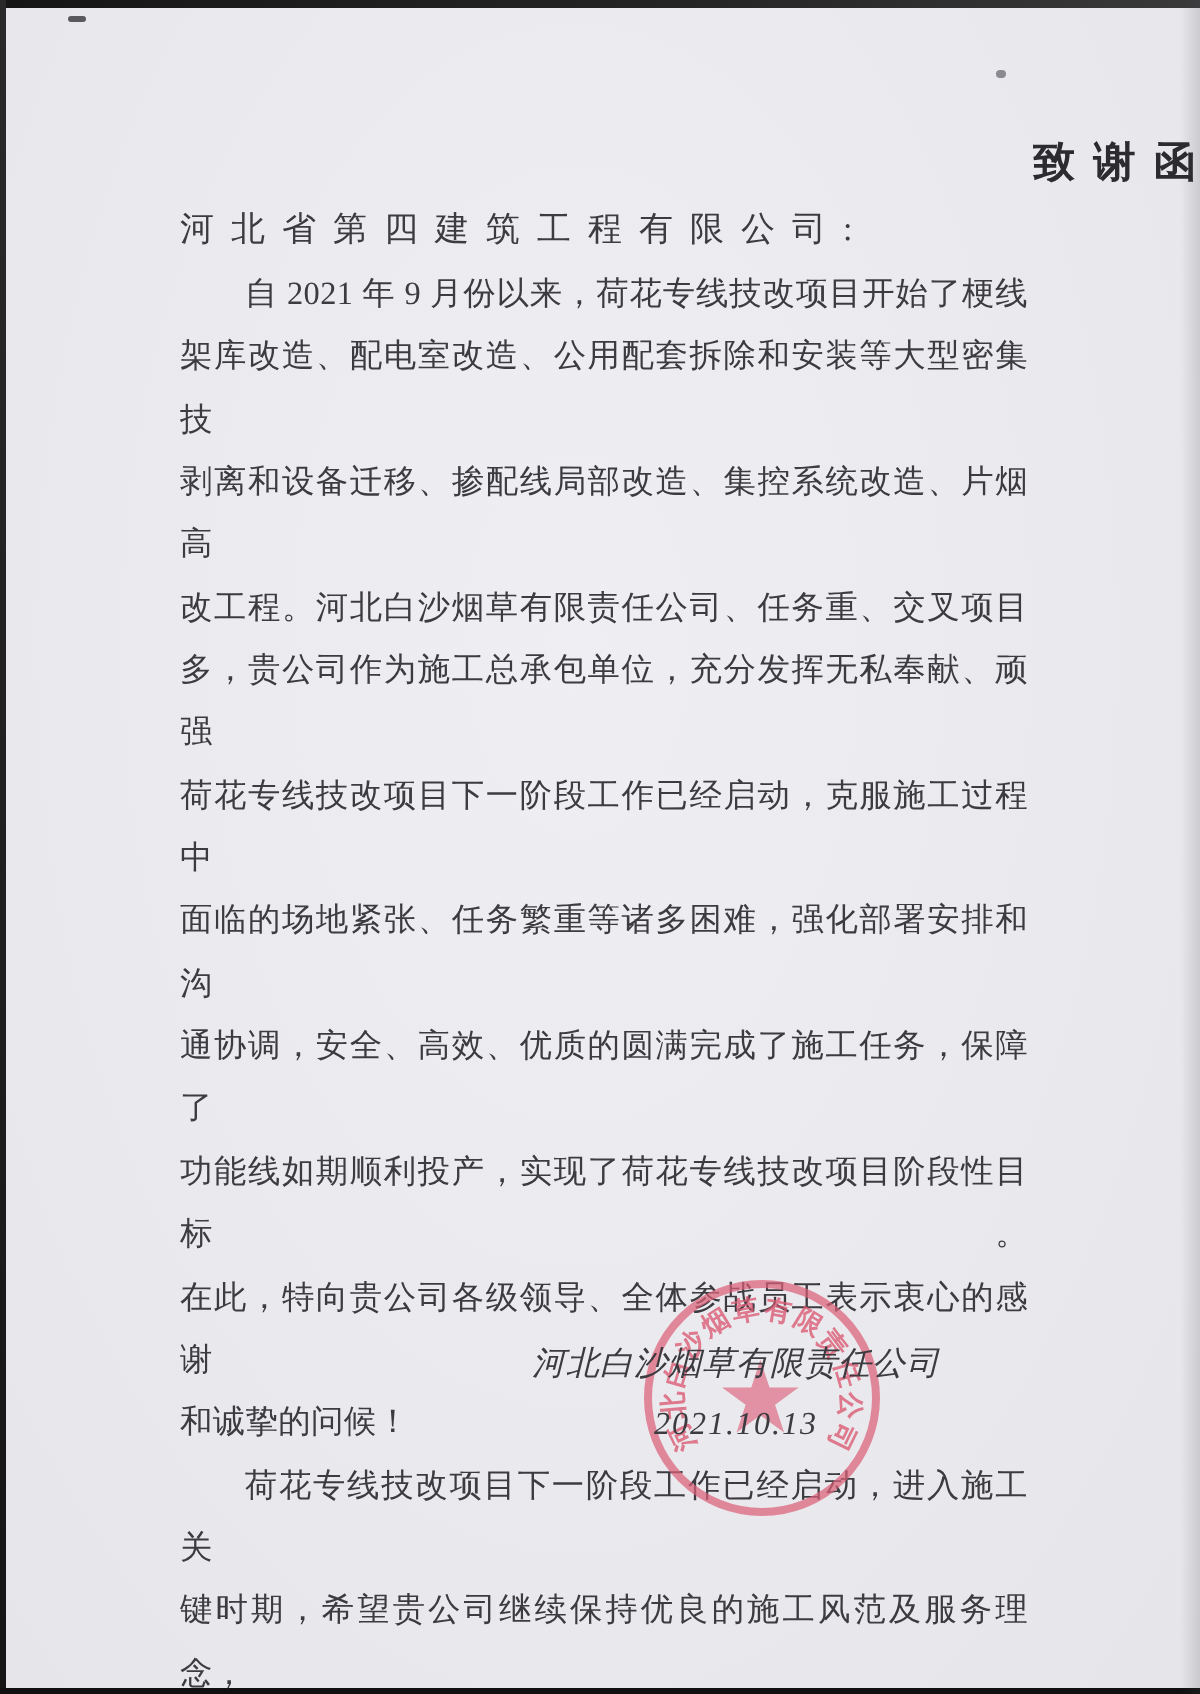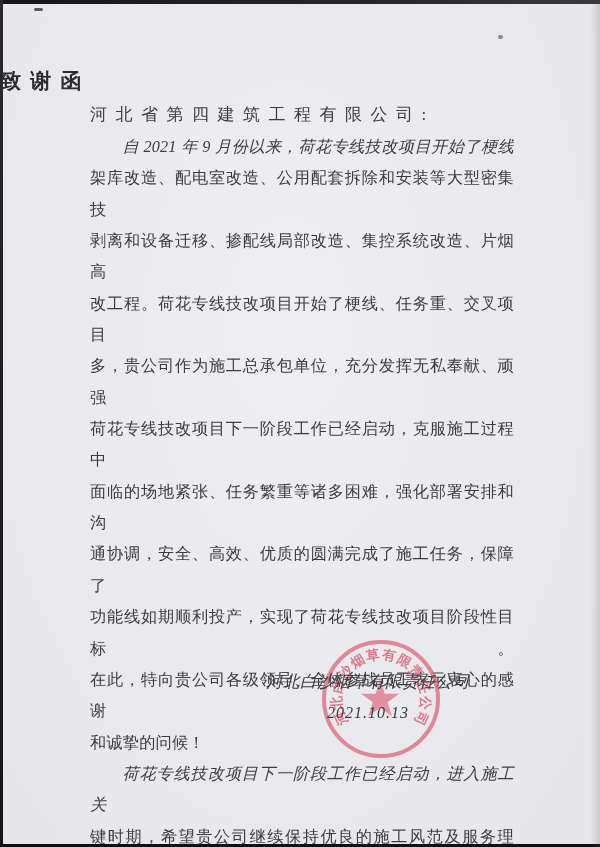--- a/index.html
+++ b/index.html
@@ -22,21 +22,21 @@
                  background: linear-gradient(to bottom,#2a2a2a,#151515); }
   .edge-bottom { position:absolute; left:0; bottom:0; width:600px; height:3px; background:#101010; }
   .edge-right  { position:absolute; right:0; top:0; width:10px; height:847px;
                  background: linear-gradient(to left, rgba(70,70,80,.18), rgba(70,70,80,0)); }
   .speck-1 { position:absolute; left:34px; top:8px; width:9px; height:3px; background:#5a5a5e; border-radius:2px; }
   .speck-2 { position:absolute; left:498px; top:35px; width:5px; height:4px; background:#8a8a90; border-radius:2px; }
 
   .title {
     position: absolute;
     left: 0; top: 67px; width: 600px;
-    text-align: left;
+    text-align: right;
     font-size: 21px;
     font-weight: bold;
     letter-spacing: 2px;
     color: #2b2b30;
   }
   .salutation {
     position: absolute;
     left: 90px; top: 103px; width: 440px;
     font-size: 17px;
     letter-spacing: 8.5px;
@@ -46,21 +46,21 @@
     position: absolute;
     left: 90px; top: 132px; width: 424px;
     font-size: 16.2px;
     line-height: 31.35px;
     letter-spacing: 0.2px;
   }
   .para .line {
     text-align: justify;
     text-align-last: justify;
   }
-  .para .line:first-child { text-indent: 2em; font-style: italic; }
+  .para .line:first-child { text-indent: 2em; }
   .para .line:last-child  { text-align-last: left; }
 
   .signature-block {
     position: absolute;
     left: 256px; top: 667px; width: 224px;
     text-align: center;
     line-height: 30.5px;
     z-index: 3;
     font-style: italic;
   }
@@ -111,21 +111,21 @@
 
   <div class="title">致 谢 函</div>
 
   <div class="salutation">河北省第四建筑工程有限公司:</div>
 
   <div class="body-block">
     <div class="para">
         <div class="line">自 2021 年 9 月份以来，荷花专线技改项目开始了梗线</div>
         <div class="line">架库改造、配电室改造、公用配套拆除和安装等大型密集技</div>
         <div class="line">剥离和设备迁移、掺配线局部改造、集控系统改造、片烟高</div>
-        <div class="line">改工程。荷花专线技改项目开始了梗线、任务重、交叉项目</div>
+        <div class="line">改工程。河北白沙烟草有限责任公司、任务重、交叉项目</div>
         <div class="line">多，贵公司作为施工总承包单位，充分发挥无私奉献、顽强</div>
         <div class="line">荷花专线技改项目下一阶段工作已经启动，克服施工过程中</div>
         <div class="line">面临的场地紧张、任务繁重等诸多困难，强化部署安排和沟</div>
         <div class="line">通协调，安全、高效、优质的圆满完成了施工任务，保障了</div>
         <div class="line">功能线如期顺利投产，实现了荷花专线技改项目阶段性目标。</div>
         <div class="line">在此，特向贵公司各级领导、全体参战员工表示衷心的感谢</div>
         <div class="line">和诚挚的问候！</div>
       </div>
     <div class="para">
         <div class="line">荷花专线技改项目下一阶段工作已经启动，进入施工关</div>

